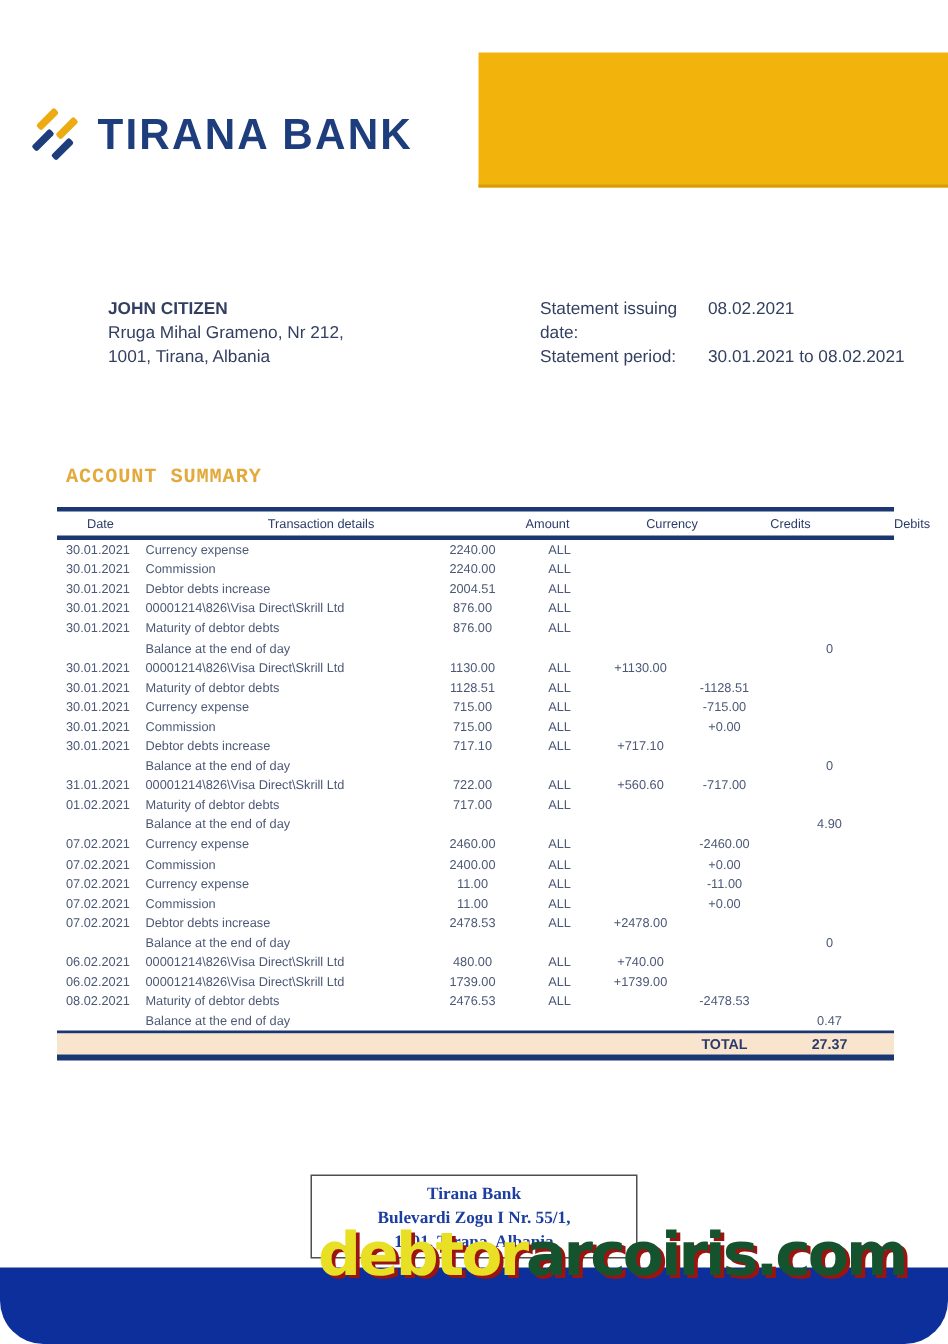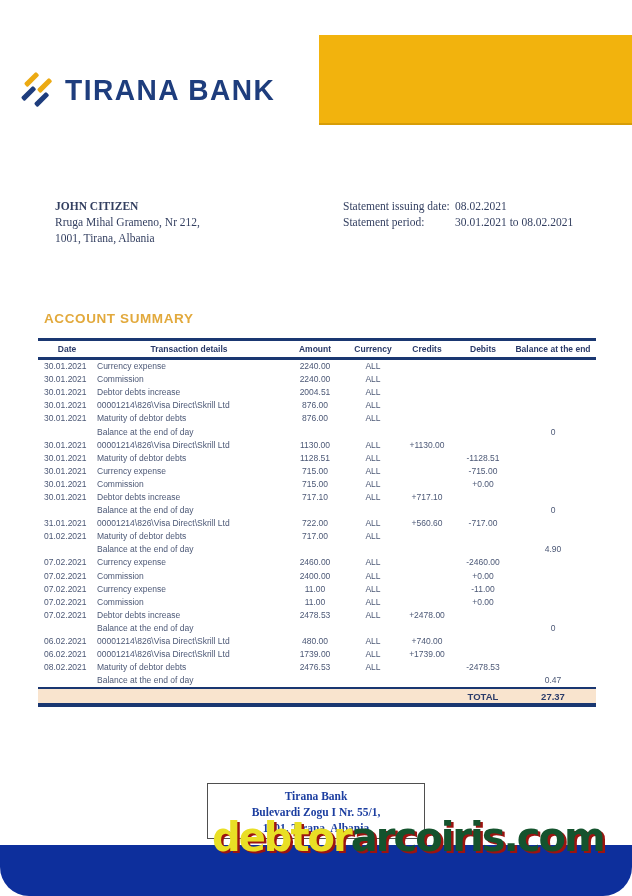--- a/index.html
+++ b/index.html
@@ -21,44 +21,44 @@
   .logo-mark .b1 { left:4px;  top:7px;  background:#ECAA13; }
   .logo-mark .b2 { left:17px; top:13px; background:#ECAA13; }
   .logo-mark .b3 { left:1px;  top:21px; background:#1E3D7D; }
   .logo-mark .b4 { left:14px; top:27px; background:#1E3D7D; }
   .logo-text {
     position:absolute; left:46px; top:6px; font-size:29px; font-weight:bold;
     color:#1E3D7D; letter-spacing:1.5px; white-space:nowrap; transform:scaleX(0.97);
     transform-origin:left center;
   }
   
-  .serif { font-family:Liberation Serif, serif; color:#333F60; }
+  .serif { font-family:Liberation Sans, sans-serif; color:#333F60;margin-left:17px; }
   .holder { position:absolute; left:55px; top:198px; font-size:11.5px; line-height:16px; }
   .holder .name { font-weight:bold; }
   .stmt-info { position:absolute; left:343px; top:198px; font-size:11.5px; line-height:16px; }
   .stmt-row { display:flex; }
   .stmt-row .lbl { width:112px; }
   .stmt-row .val { white-space:nowrap; }
   
   .summary-title {
-    position:absolute; left:44px; top:311px; font-family:Liberation Sans, sans-serif;
+    position:absolute; left:44px; top:311px; font-family:Liberation Mono, monospace;
     font-size:13.5px; font-weight:bold; letter-spacing:0.6px; color:#E2A93C;text-align:center;
   }
   
   .tbl { position:absolute; left:38px; top:338px; width:558px; }
   .rule { width:100%; background:#1A3771; }
   .rule.r1 { height:3px; }
   .rule.r2 { height:2.5px; }
   .rule.r4 { height:3.5px; }
   .grid-row {
     display:grid;
     grid-template-columns:58px 186px 66px 50px 58px 54px 86px;
     align-items:center; width:558px;
   }
-  .head-row { height:16px; font-size:8.5px; font-weight:bold; color:#2B3B69; }
+  .head-row { height:16px; font-size:8.5px; font-weight:normal; color:#2B3B69;gap:25px; }
   .head-row span { text-align:center; }
   .body-row { height:13.1px; font-size:8.5px; color:#4C5876; white-space:nowrap; }
   .c-date { text-align:left; padding-left:6px; }
   .c-details { text-align:left; padding-left:1px; }
   .c-num { text-align:center; }
   .total-row {
     height:14px; background:#F9E4CE; font-size:9.5px; font-weight:bold; color:#2B3B69;
   }
   
   .footer-box {

